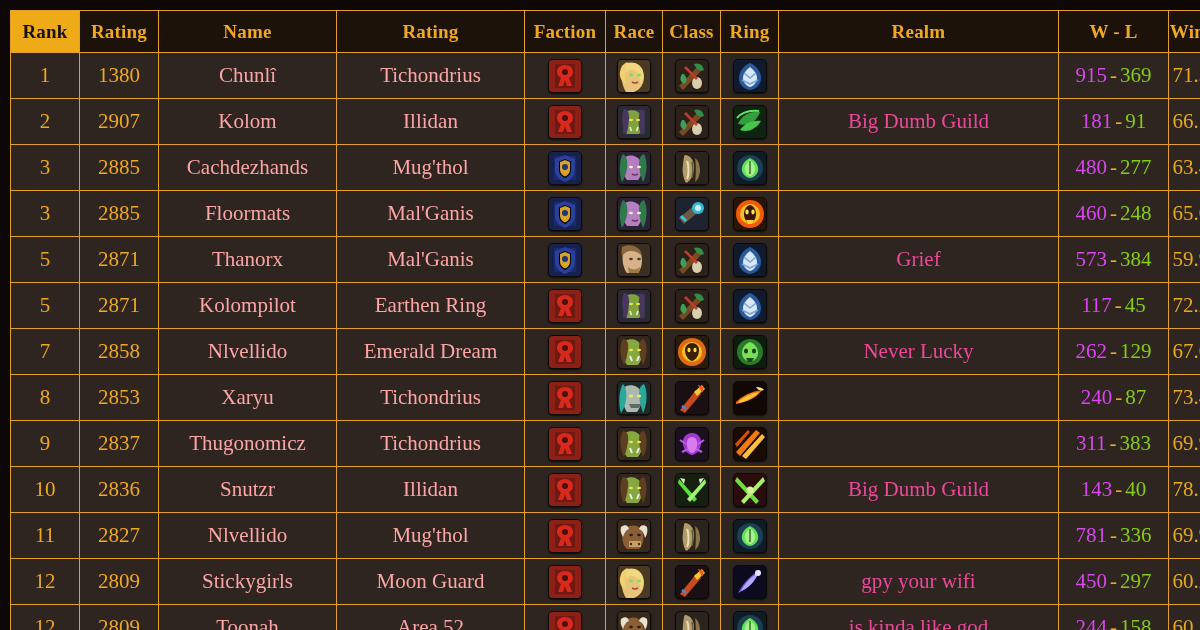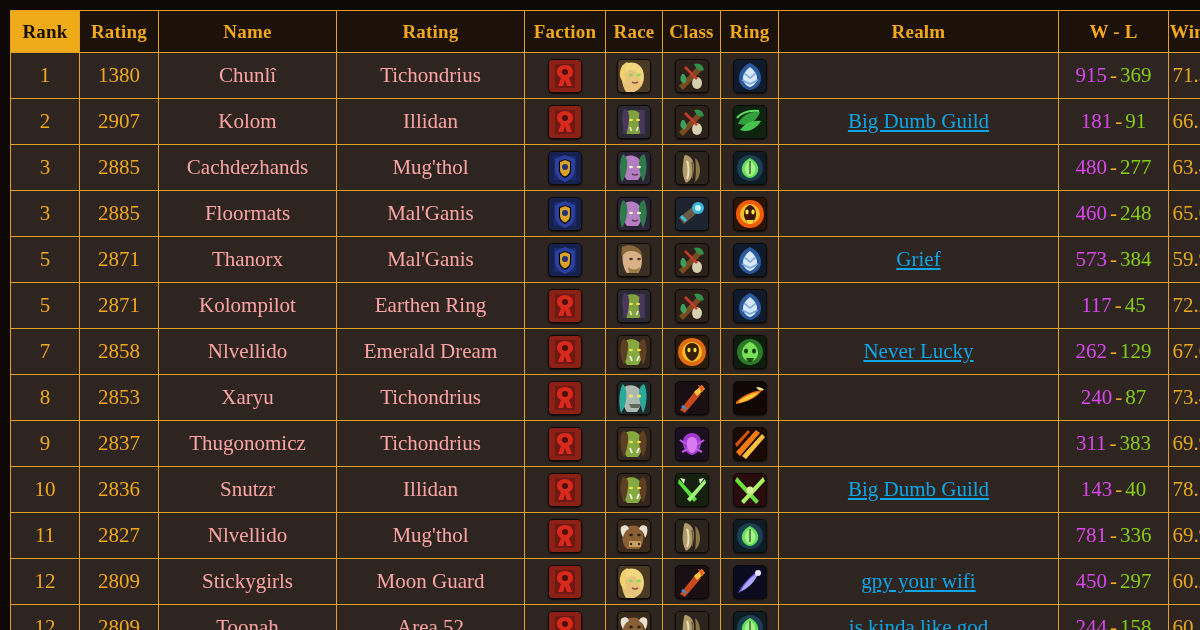--- a/index.html
+++ b/index.html
@@ -37,21 +37,21 @@
   }
   table.lb thead th.sorted {
     background: #eeaa17;
     color: #171008;
   }
   table.lb tbody tr { height: 46px; }
   table.lb tbody td { height: 46px; font-size: 21px; }
 
   td.rank, td.rating { color: #f0a81e; }
   td.name, td.realm { color: #fca5a5; }
-  td.guild { color: #0ea5e9; text-decoration: underline; }
+  td.guild { color: #ec4899; }
   td.winpct { color: #e8a81c; }
 
   .wl .w { color: #d946ef; }
   .wl .dash { color: #f0a81e; padding: 0 3px; }
   .wl .l { color: #84cc16; }
 
   
   .ic {
     display: inline-block;
     width: 34px; height: 34px;

